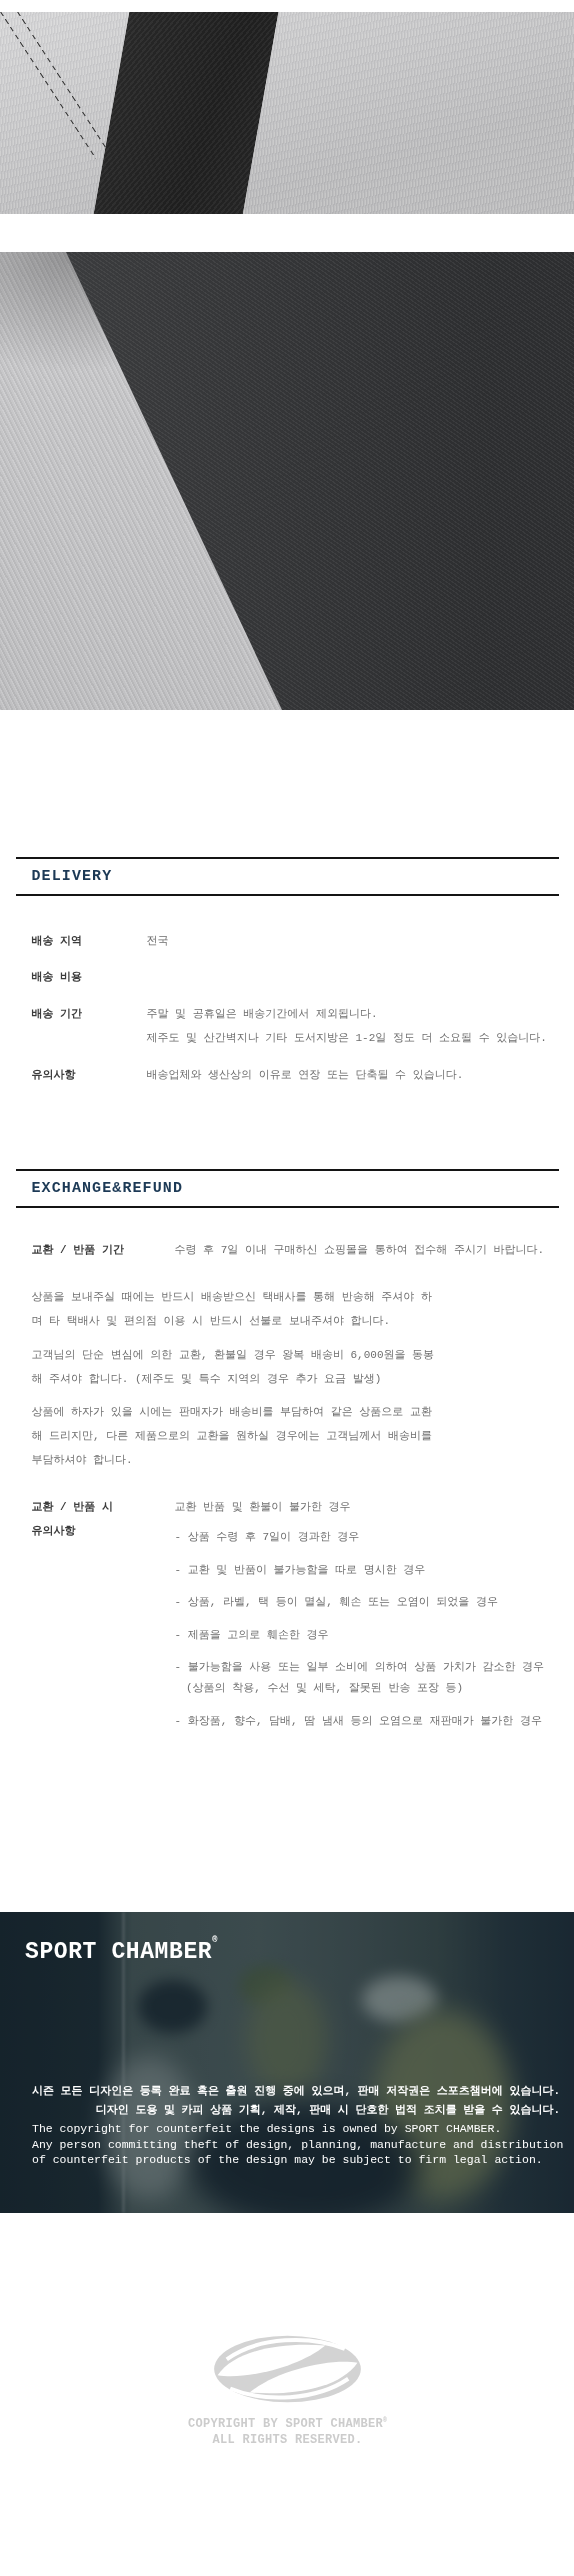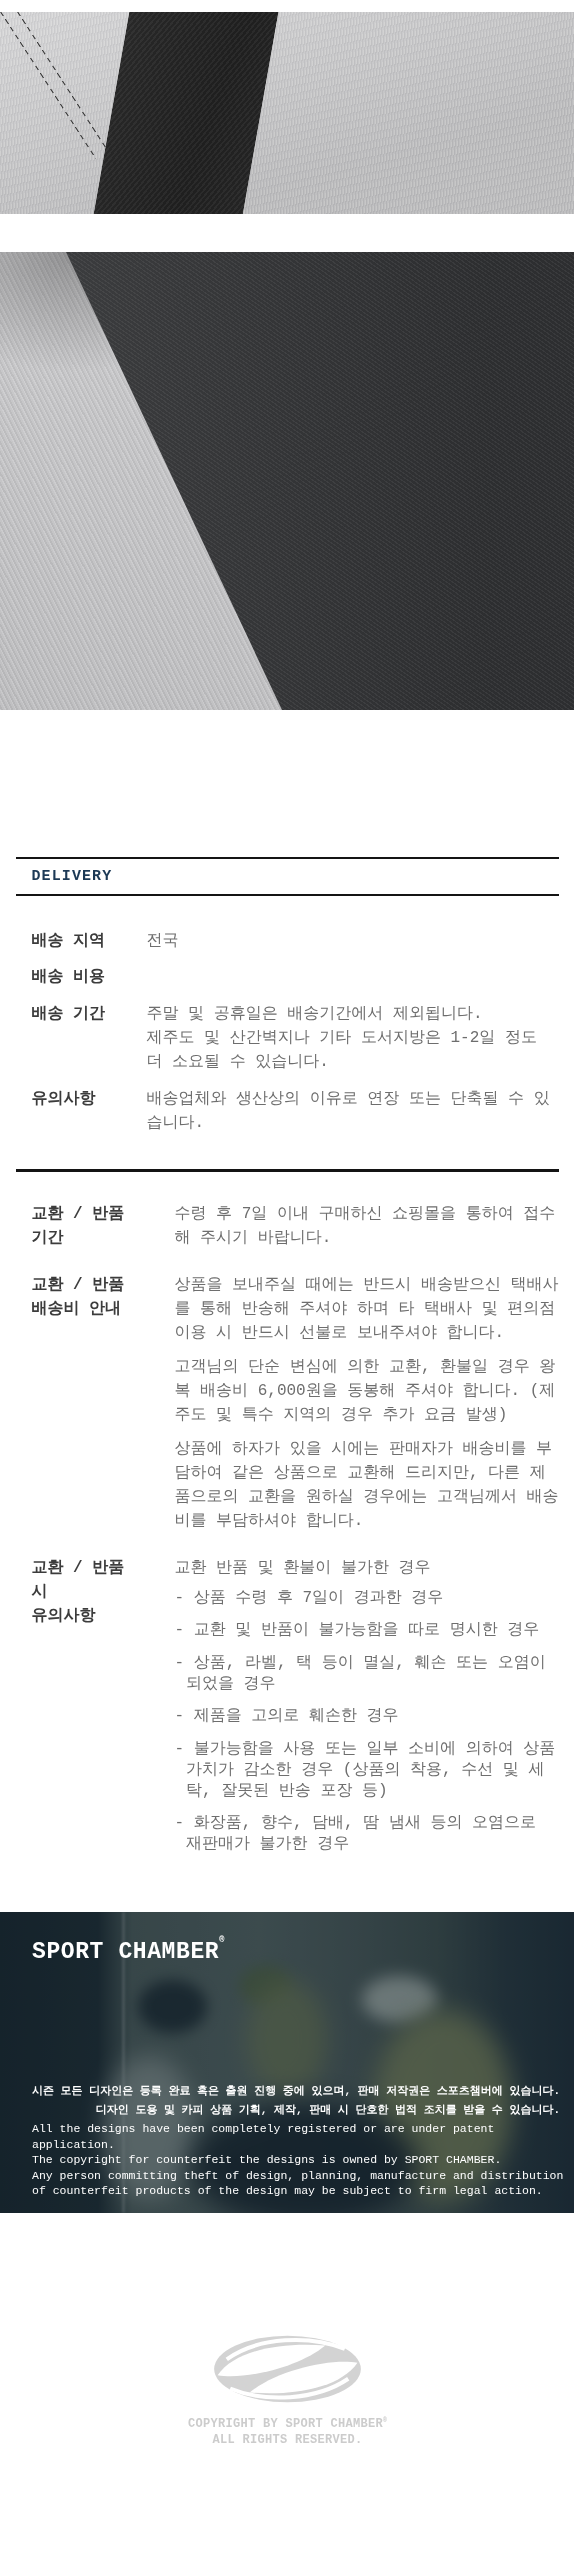--- a/index.html
+++ b/index.html
@@ -42,21 +42,21 @@
 
   
   .info{position:absolute;left:15.5px;width:543px;}
   .delivery{top:845px;}
   .exchange{top:1157px;}
   .rule{height:1.7px;background:#141414;}
   .info h2{margin:0;padding:8px 0 8px 16px;height:19.5px;line-height:19.5px;
     font-size:15px;font-weight:bold;letter-spacing:1.1px;color:#1d3a56;}
   .rows{padding:33px 0 0 16px;}
   .exchange .rows{padding-top:30px;}
-  .row{display:flex;font-size:16px;line-height:24px;}
+  .row{display:flex;font-size:11px;line-height:24px;}
   .delivery .row{margin-bottom:12.6px;}
   .exchange .row{margin-bottom:23px;gap:28px;}
   .row .lbl{width:115px;flex-shrink:0;color:#3c3c3c;font-weight:700;}
   .row .val{flex:1;color:#6e6e6e;}
   .val p{margin:0 0 9.8px 0;max-width:405px;}
   .val p:last-child{margin-bottom:0;}
   .intro{margin:0 0 8px 0;}
   .bullet{max-width:405px;line-height:21px;margin:0 0 11.5px 0;padding-left:11.5px;text-indent:-11.5px;}
   .bullet:last-child{margin-bottom:0;}
 
@@ -66,21 +66,21 @@
   .brand .fig{position:absolute;border-radius:50%;}
   .fig-wall-seam{position:absolute;left:122px;top:0;width:3.4px;height:301px;background:rgba(230,235,230,.25);filter:blur(1.1px);}
   .fig-hair{left:374px;top:98px;width:138px;height:190px;background:#8a9060;filter:blur(12.6px);opacity:.85;}
   .fig-hair2{left:247px;top:69px;width:80px;height:115px;background:#7d8557;filter:blur(11.5px);opacity:.7;}
   .fig-cap1{left:362px;top:64px;width:75px;height:47px;background:#c6cdc4;filter:blur(8px);opacity:.8;}
   .fig-cap2{left:138px;top:68px;width:69px;height:53px;background:#1e2a30;filter:blur(7px);opacity:.9;}
   .fig-beanie{left:239px;top:53px;width:53px;height:41px;background:#5a6b42;filter:blur(7px);opacity:.8;}
   .fig-body{left:190px;top:190px;width:230px;height:126px;background:#18232b;filter:blur(14px);opacity:.9;}
   .fig-shirt{left:103px;top:144px;width:92px;height:144px;background:#b9c0ba;filter:blur(11.5px);opacity:.55;}
   .brand-overlay{position:absolute;inset:0;background:rgba(14,32,44,.42);}
-  .brand-logo{position:absolute;left:32px;top:23px;color:#ffffff;font-size:23px;font-weight:bold;
+  .brand-logo{position:absolute;left:25px;top:23px;color:#ffffff;font-size:23px;font-weight:bold;
     letter-spacing:0.6px;white-space:nowrap;}
   .brand-logo sup{font-size:8.6px;vertical-align:16px;font-weight:bold;}
   .brand-ko{position:absolute;left:32px;top:170px;color:#ffffff;font-size:11px;font-weight:700;line-height:19px;text-align:right;}
   .brand-en{position:absolute;left:32px;top:209px;color:#ffffff;font-size:11.5px;font-weight:400;line-height:15.5px;}
 
   
   .footer{position:absolute;left:0;top:2322px;width:575px;text-align:center;}
   .footer-logo{display:block;margin:0 auto;}
   .copy{margin-top:9.2px;color:#cccccc;font-size:12px;font-weight:bold;letter-spacing:0.3px;line-height:16px;}
   .copy sup{font-size:6.3px;vertical-align:5.2px;}
@@ -126,35 +126,32 @@
         <div class="lbl">유의사항</div>
         <div class="val">
           <div>배송업체와 생산상의 이유로 연장 또는 단축될 수 있습니다.</div>
         </div>
       </div>
     </div>
   </section>
 
   <section class="info exchange">
     <div class="rule"></div>
+    <h2>EXCHANGE&amp;REFUND</h2>
     <div class="rule"></div>
     <div class="rows">
 
       <div class="row">
         <div class="lbl">교환 / 반품 기간</div>
         <div class="val">
           <div>수령 후 7일 이내 구매하신 쇼핑몰을 통하여 접수해 주시기 바랍니다.</div>
         </div>
       </div>
 
       <div class="row">
-        <div class="lbl">
-          <div>교환 / 반품</div>
-          <div>배송비 안내</div>
-        </div>
         <div class="val">
           <p>상품을 보내주실 때에는 반드시 배송받으신 택배사를 통해 반송해 주셔야 하며 타 택배사 및 편의점 이용 시 반드시 선불로 보내주셔야 합니다.</p>
           <p>고객님의 단순 변심에 의한 교환, 환불일 경우 왕복 배송비 6,000원을 동봉해 주셔야 합니다. (제주도 및 특수 지역의 경우 추가 요금 발생)</p>
           <p>상품에 하자가 있을 시에는 판매자가 배송비를 부담하여 같은 상품으로 교환해 드리지만, 다른 제품으로의 교환을 원하실 경우에는 고객님께서 배송비를 부담하셔야 합니다.</p>
         </div>
       </div>
 
       <div class="row">
         <div class="lbl">
           <div>교환 / 반품 시</div>
@@ -183,21 +180,20 @@
     <div class="fig fig-cap1"></div>
     <div class="fig fig-hair"></div>
     <div class="fig fig-body"></div>
     <div class="brand-overlay"></div>
     <div class="brand-logo"><span>SPORT CHAMBER</span><sup>®</sup></div>
     <div class="brand-ko">
       <div>시즌 모든 디자인은 등록 완료 혹은 출원 진행 중에 있으며, 판매 저작권은 스포츠챔버에 있습니다.</div>
       <div>디자인 도용 및 카피 상품 기획, 제작, 판매 시 단호한 법적 조치를 받을 수 있습니다.</div>
     </div>
     <div class="brand-en">
-      <div>All the designs have been completely registered or are under patent application.</div>
       <div>The copyright for counterfeit the designs is owned by SPORT CHAMBER.</div>
       <div>Any person committing theft of design, planning, manufacture and distribution</div>
       <div>of counterfeit products of the design may be subject to firm legal action.</div>
     </div>
   </div>
 
   <div class="footer">
     <svg class="footer-logo" width="149" height="70" viewBox="0 0 260 122" xmlns="http://www.w3.org/2000/svg">
       <ellipse cx="130" cy="61" rx="128" ry="58" fill="#d3d3d3"></ellipse>
       <path d="M 8,72 C 38,28 118,14 196,20 C 150,58 58,80 8,72 Z" fill="#ffffff"></path>

